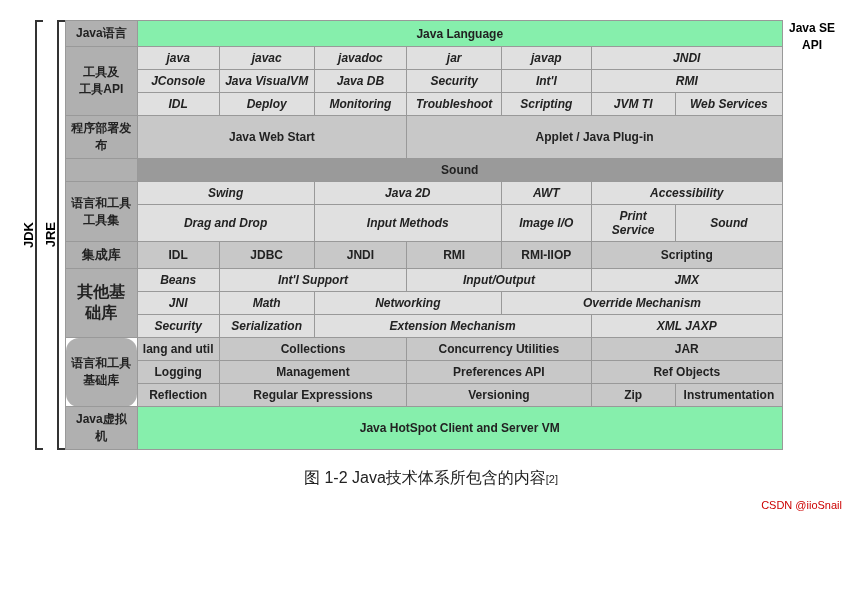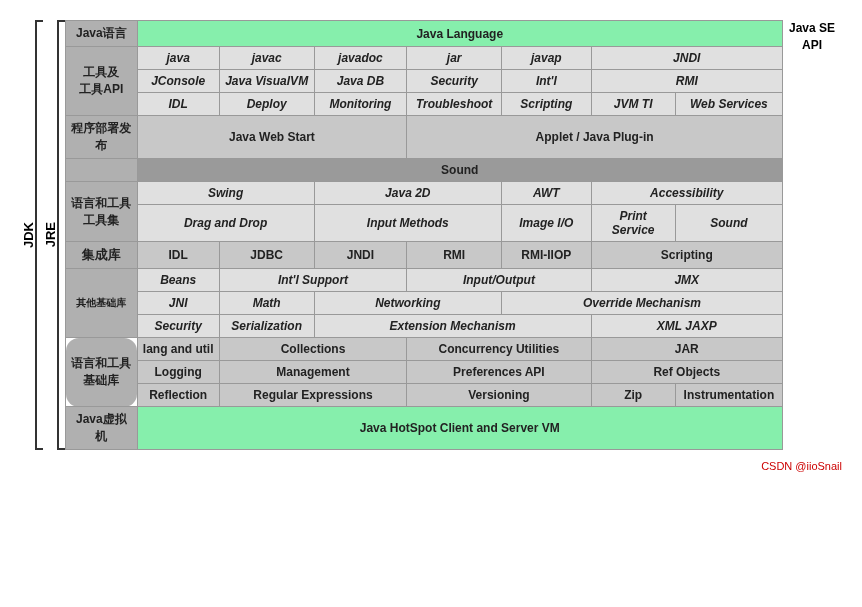--- a/index.html
+++ b/index.html
@@ -151,21 +151,21 @@
               <td class="bg-section-header" style="font-size:13px; font-weight:bold;">集成库</td>
               <td class="bg-mid">IDL</td>
               <td class="bg-mid">JDBC</td>
               <td class="bg-mid">JNDI</td>
               <td class="bg-mid">RMI</td>
               <td class="bg-mid">RMI-IIOP</td>
               <td colspan="2" class="bg-mid">Scripting</td>
             </tr>
 
             <tr>
-              <td class="bg-section-header" rowspan="3" style="font-size:10px; font-weight:bold; white-space:pre-line;">其他基础库</td>
+              <td class="bg-section-header" rowspan="3" style="font-size:16px; font-weight:bold; white-space:pre-line;">其他基础库</td>
               <td class="bg-light">Beans</td>
               <td colspan="2" class="bg-light">Int'l Support</td>
               <td colspan="2" class="bg-light">Input/Output</td>
               <td colspan="2" class="bg-light">JMX</td>
             </tr>
 
             <tr>
               <td class="bg-light">JNI</td>
               <td class="bg-light">Math</td>
               <td colspan="2" class="bg-light">Networking</td>
@@ -211,17 +211,21 @@
         </table>
 
         <div style="display:flex; align-items:flex-start; justify-content:center; padding:0 6px; flex-shrink:0;">
           <span style="font-size:12px; font-weight:bold; text-align:center; white-space:pre-line; line-height:1.4;">Java SE
 API</span>
         </div>
       </div>
     </div>
   </div>
 
+  <div style="margin-top:18px; display:flex; flex-direction:row; align-items:baseline; gap:0;">
+    <span style="font-size:16px; color:#222;">图  1-2   Java技术体系所包含的内容</span>
+      <sup style="font-size:11px; color:#222;">[2]</sup>
+  </div>
 
   <div style="align-self:flex-end; margin-top:6px;">
     <span class="csdn-watermark">CSDN @iioSnail</span>
   </div>
 </div>
 
 </body></html>

